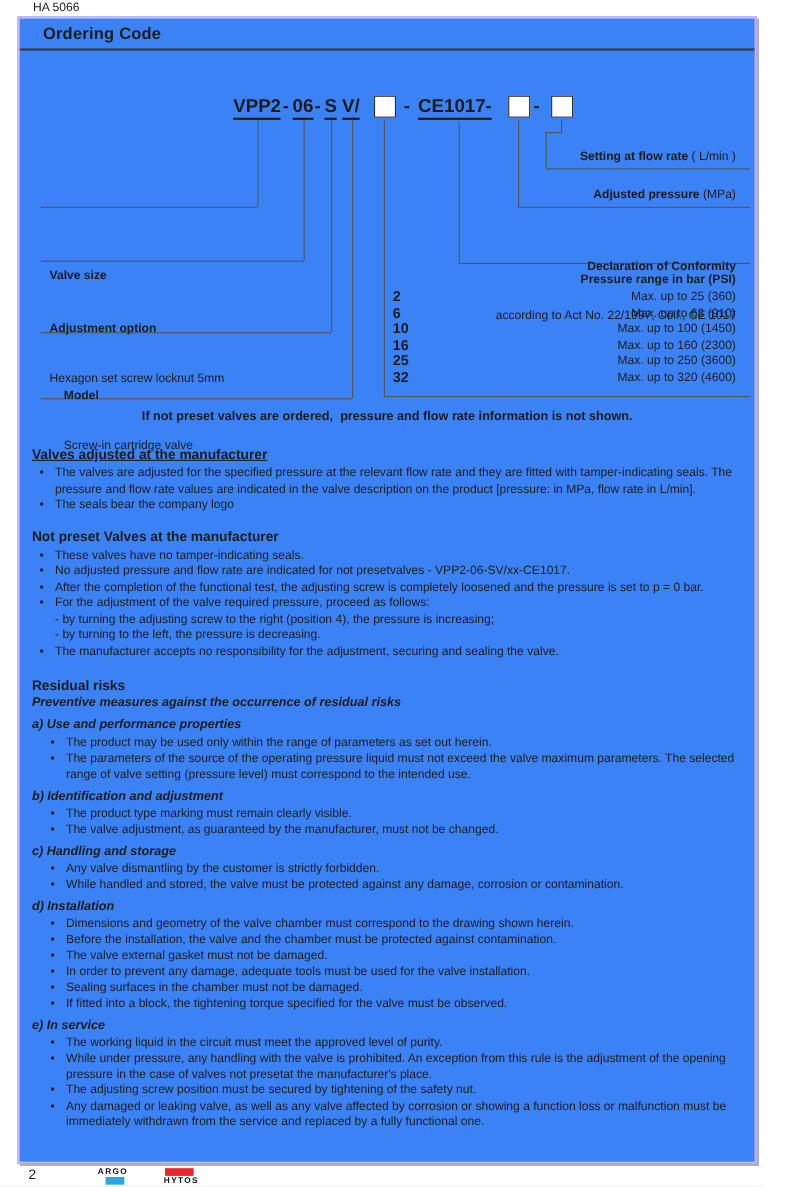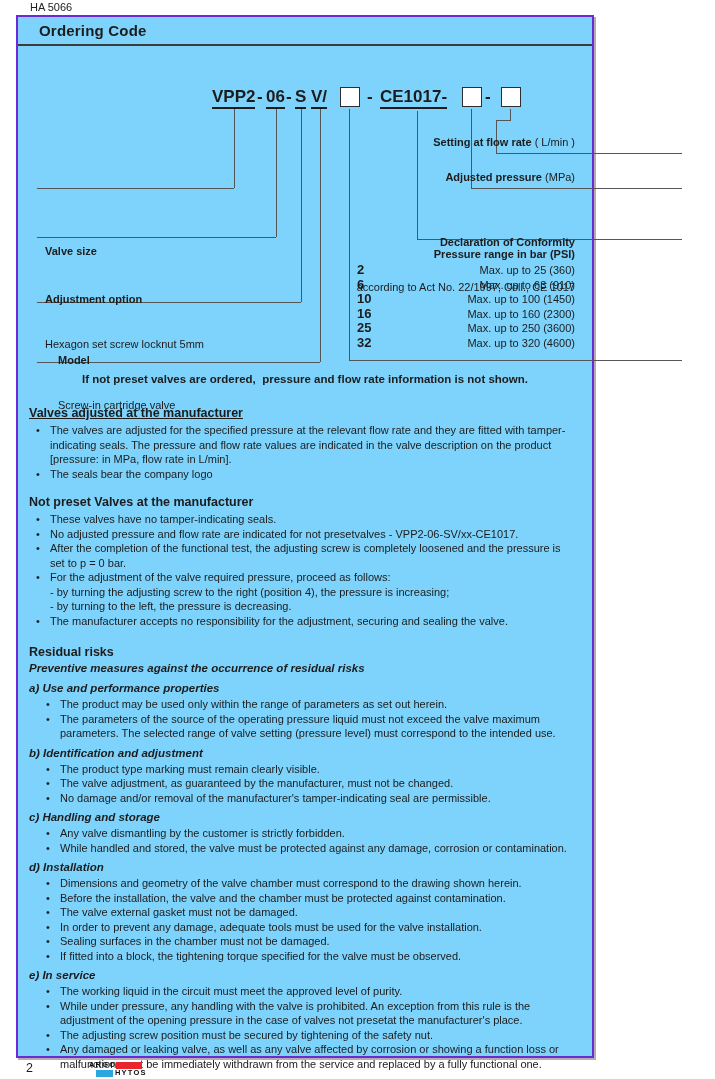--- a/index.html
+++ b/index.html
@@ -3,22 +3,22 @@
 <meta charset="utf-8">
 <style>
   html,body{margin:0;padding:0;}
   body{
     width:715px;height:1079px;position:relative;background:#ffffff;
     font-family:"Liberation Sans","DejaVu Sans",sans-serif;color:#1c1c1c;
     -webkit-font-smoothing:antialiased;overflow:hidden;
   }
   .doc-code{position:absolute;left:30px;top:1px;font-size:11px;color:#222;}
   .frame{
-    position:absolute;left:16px;top:15px;width:578px;height:1043px;
-    border:2px solid #6d28d9;background:#7dd3fc;
+    position:absolute;left:16px;top:15px;width:672px;height:1043px;
+    border:2px solid #c4b5fd;background:#3b82f6;
     box-shadow:2px 2px 0 rgba(110,110,110,.55);box-sizing:border-box;
   }
   .titlebar{
     height:27px;border-bottom:2px solid #3c3c3c;display:flex;align-items:center;
   }
   .titlebar .t{font-size:15px;font-weight:bold;padding-left:21px;letter-spacing:.2px;}
 
   
   .diagram{position:relative;height:330px;font-size:11px;margin-top:28px;}
   .codeseg{position:absolute;top:13px;height:20px;line-height:20px;
@@ -48,21 +48,21 @@
   .grp-title{font-weight:bold;font-style:italic;font-size:11.5px;margin:5px 0 1px 0;line-height:15px;}
   ul.blist{margin:0;padding:0;list-style:none;}
   ul.blist li{position:relative;padding-left:21px;white-space:pre-wrap;}
   ul.blist li::before{content:"\2022";position:absolute;left:7px;top:0;}
   ul.blist.ind li{margin-left:10px;}
 
   
   .footer{position:absolute;left:26px;top:1061px;display:flex;align-items:flex-start;}
   .pageno{font-size:12.5px;margin-right:56px;}
   .logo{font-size:7.5px;font-weight:bold;letter-spacing:1.2px;line-height:8px;color:#111;}
-  .logo .row{display:flex;align-items:flex-end;height:8px;}
+  .logo .row{display:flex;align-items:flex-end;height:8px;gap:34px;}
   .logo .sw{display:inline-block;height:7px;margin-top:.5px;}
 </style>
 </head>
 <body>
 
 <div class="doc-code">HA 5066</div>
 
 <div class="frame">
 
   <div class="titlebar">
@@ -189,21 +189,20 @@
 
     <li>The product may be used only within the range of parameters as set out herein.</li>
         <li>The parameters of the source of the operating pressure liquid must not exceed the valve maximum parameters. The selected range of valve setting (pressure level) must correspond to the intended use.</li>
       </ul>
 
     <div class="grp-title">b) Identification and adjustment</div>
     <ul class="blist ind">
 
     <li>The product type marking must remain clearly visible.</li>
         <li>The valve adjustment, as guaranteed by the manufacturer, must not be changed.</li>
-        <li>No damage and/or removal of the manufacturer's tamper-indicating seal are permissible.</li>
       </ul>
 
     <div class="grp-title">c) Handling and storage</div>
     <ul class="blist ind">
 
     <li>Any valve dismantling by the customer is strictly forbidden.</li>
         <li>While handled and stored, the valve must be protected against any damage, corrosion or contamination.</li>
       </ul>
 
     <div class="grp-title">d) Installation</div>

